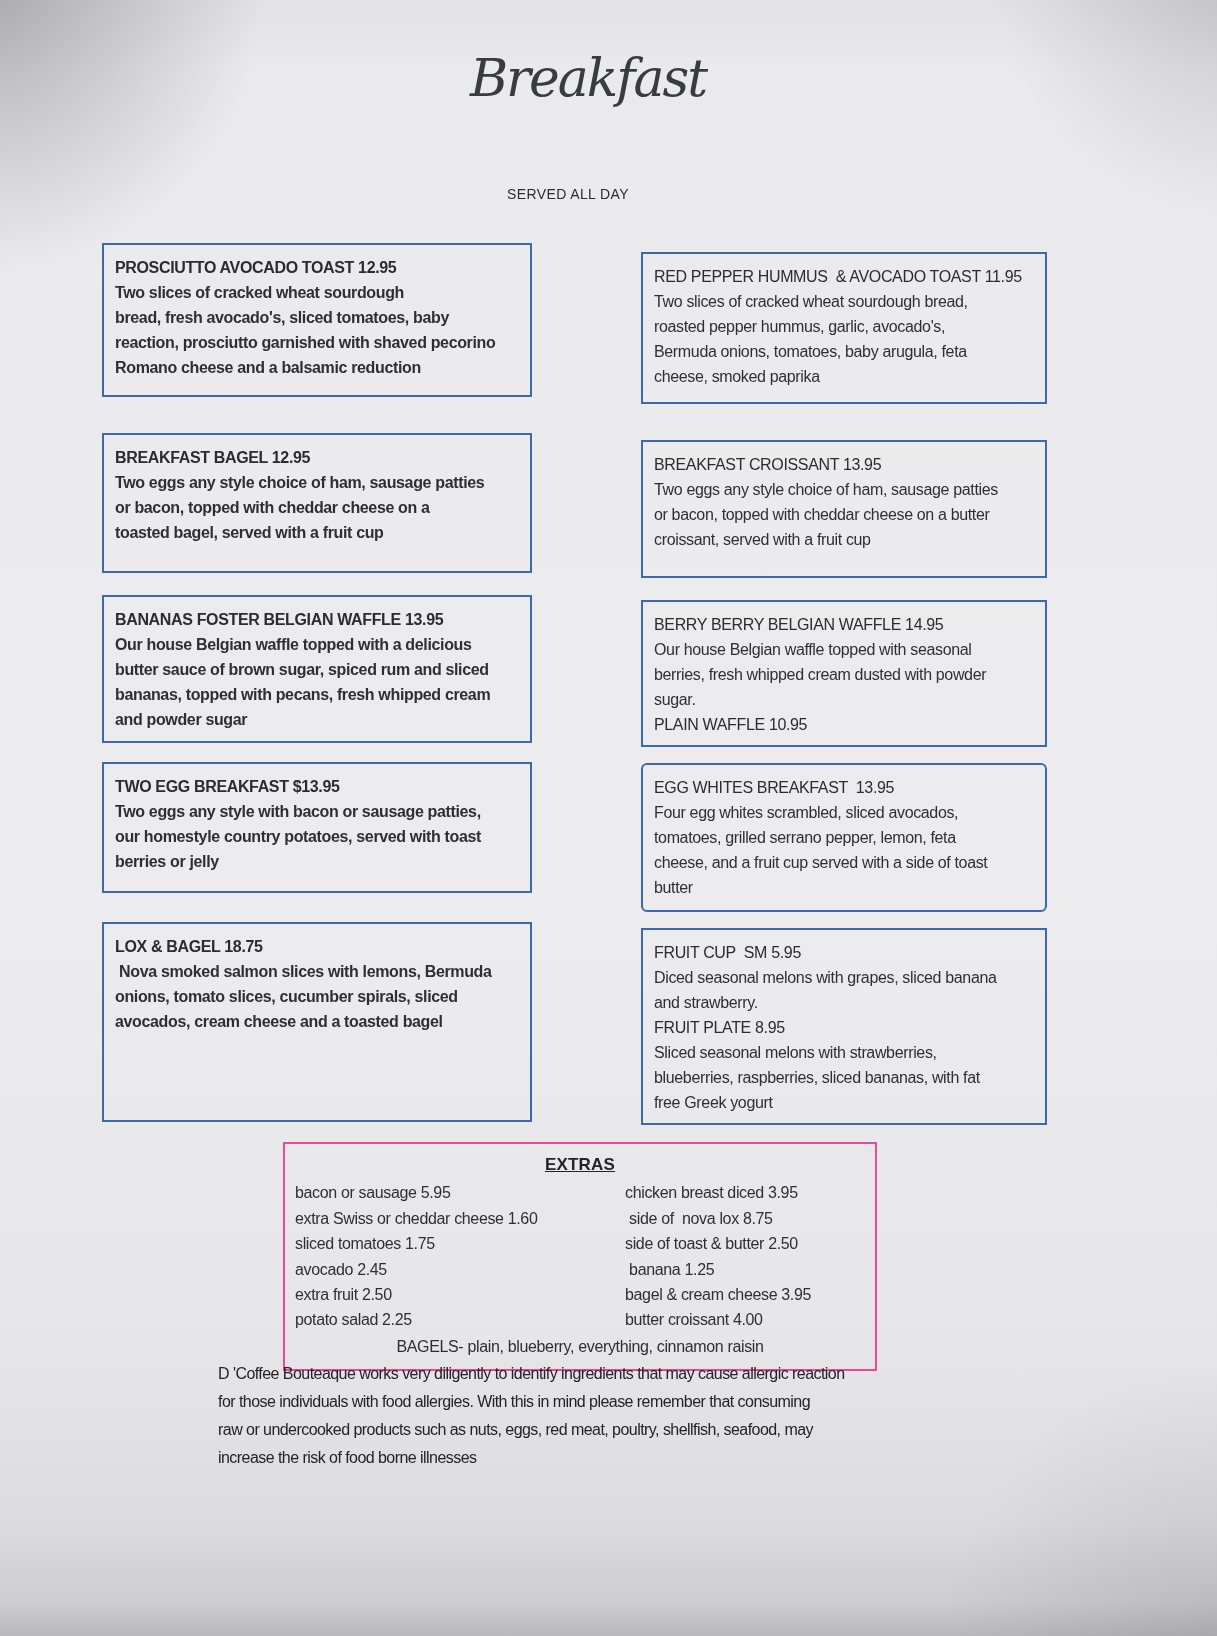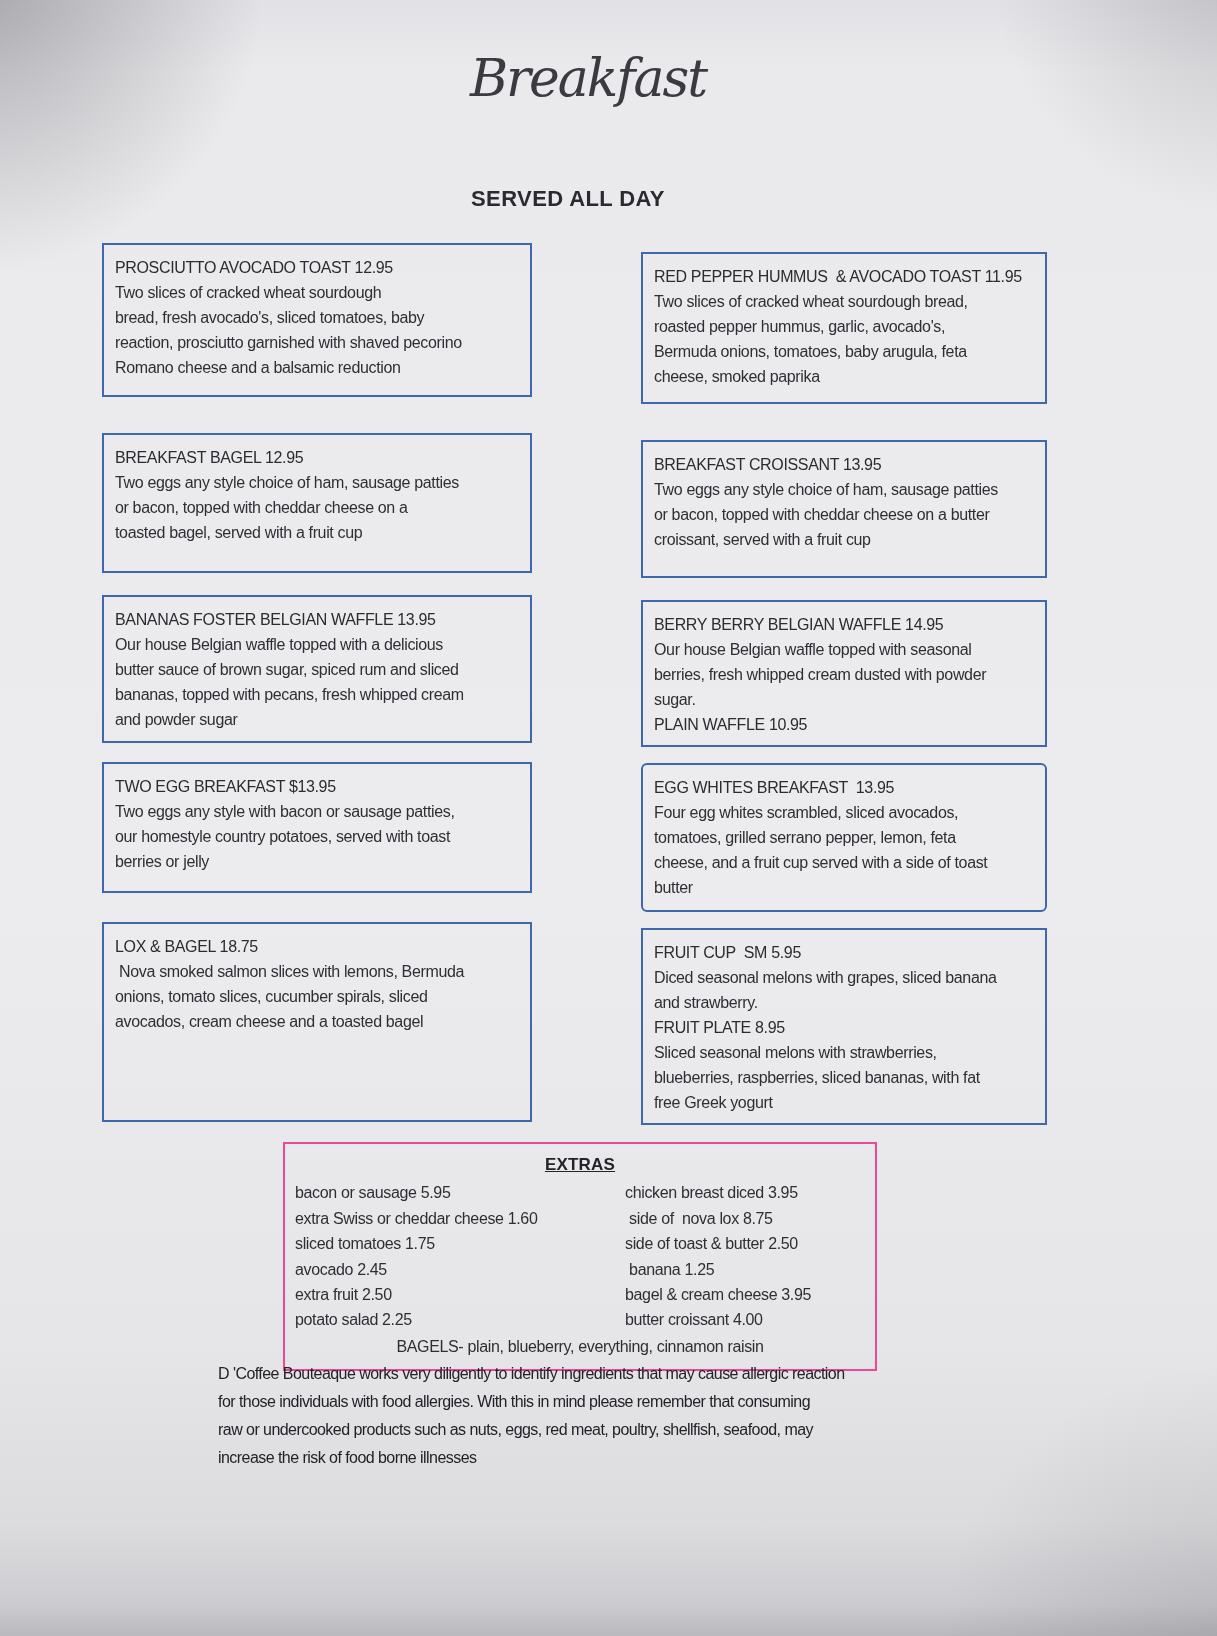--- a/index.html
+++ b/index.html
@@ -14,31 +14,31 @@
       linear-gradient(180deg,#e2e2e6 0px,#eaeaed 70px,#ececef 55%,#e6e6e9 82%,#dcdcdf 93%,#cdcdd1 98%,#b9b9bd 100%);
   }
   .page{position:absolute;inset:0;}
   .title{
     position:absolute;left:0;top:48px;width:1176px;text-align:center;
     font-family:"DejaVu Serif","Liberation Serif",serif;font-style:italic;
     font-size:52px;font-weight:400;color:#3a3a41;letter-spacing:-2px;
   }
   .subtitle{
     position:absolute;left:0;top:186px;width:1136px;text-align:center;
-    font-size:22px;font-weight:700;letter-spacing:.4px;color:#2a2a30;
+    font-size:14px;font-weight:400;letter-spacing:.4px;color:#2a2a30;
   }
   .box{
     position:absolute;box-sizing:border-box;
     border:2px solid #3e68ab;
     padding:10px 10px 8px 11px;
     font-size:16px;line-height:25px;letter-spacing:-0.35px;
   }
   .box .item-title{white-space:pre-wrap;color:#2b2b31;}
   .box .item-desc{white-space:pre-wrap;color:#2e2e34;}
-  .bL{left:102px;width:430px;}
+  .bL{left:102px;width:430px;font-weight:bold;}
   .bR{left:641px;width:406px;}
   .b0{top:243px;min-height:154px;}
   .b1{top:252px;min-height:152px;}
   .b2{top:433px;min-height:140px;}
   .b3{top:440px;min-height:138px;}
   .b4{top:595px;min-height:148px;}
   .b5{top:600px;min-height:143px;}
   .b6{top:762px;min-height:131px;}
   .b7{top:763px;min-height:149px;border-radius:6px;}
   .b8{top:922px;min-height:200px;}

